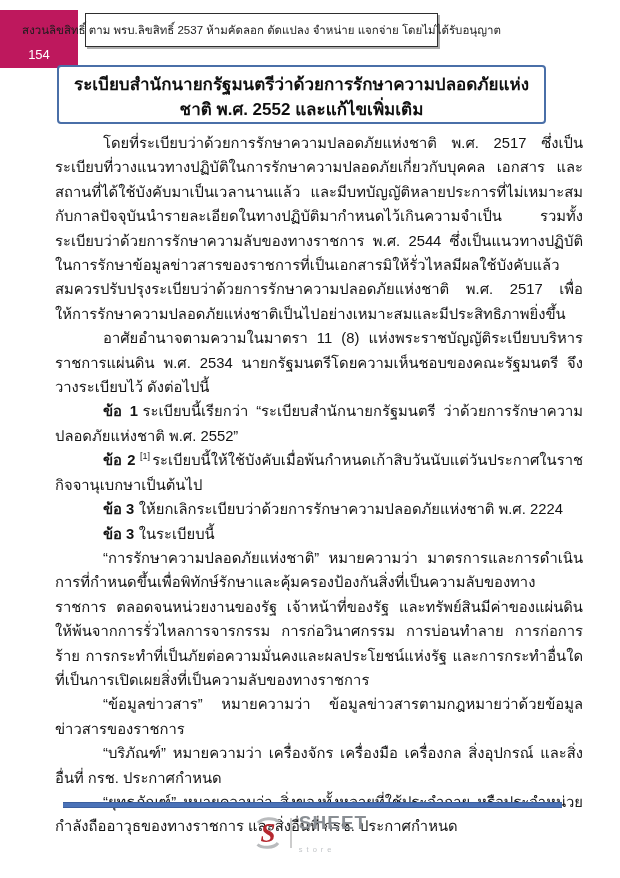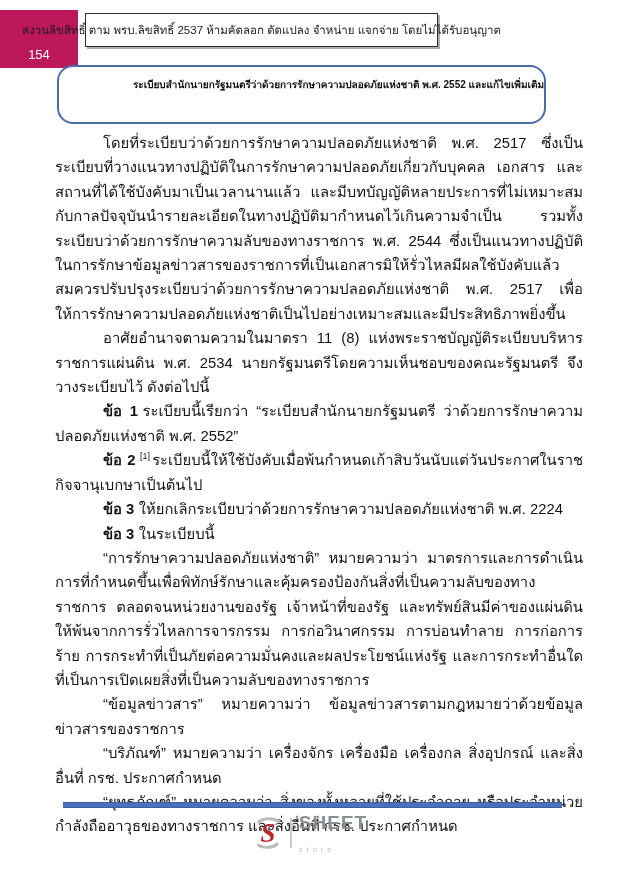--- a/index.html
+++ b/index.html
@@ -32,25 +32,25 @@
     display: flex; align-items: center; justify-content: center;
     font-size: 11.5px; color: #1c1c1c;
     white-space: nowrap;
   }
 
   
   .title-box {
     position: absolute; left: 57px; top: 65px;
     width: 489px; height: 59px;
     border: 2.5px solid #4a6fa8;
-    border-radius: 16px;
+    border-radius: 4px;
     background: #ffffff;
-    text-align: right;
+    text-align: center;
     font-weight: 700;
-    font-size: 10px;
+    font-size: 17px;
     line-height: 25px;
     color: #101010;
     padding-top: 5px;
   }
 
   
   .document-body {
     position: absolute; left: 55px; top: 131px;
     width: 528px;
     font-size: 14.8px;

